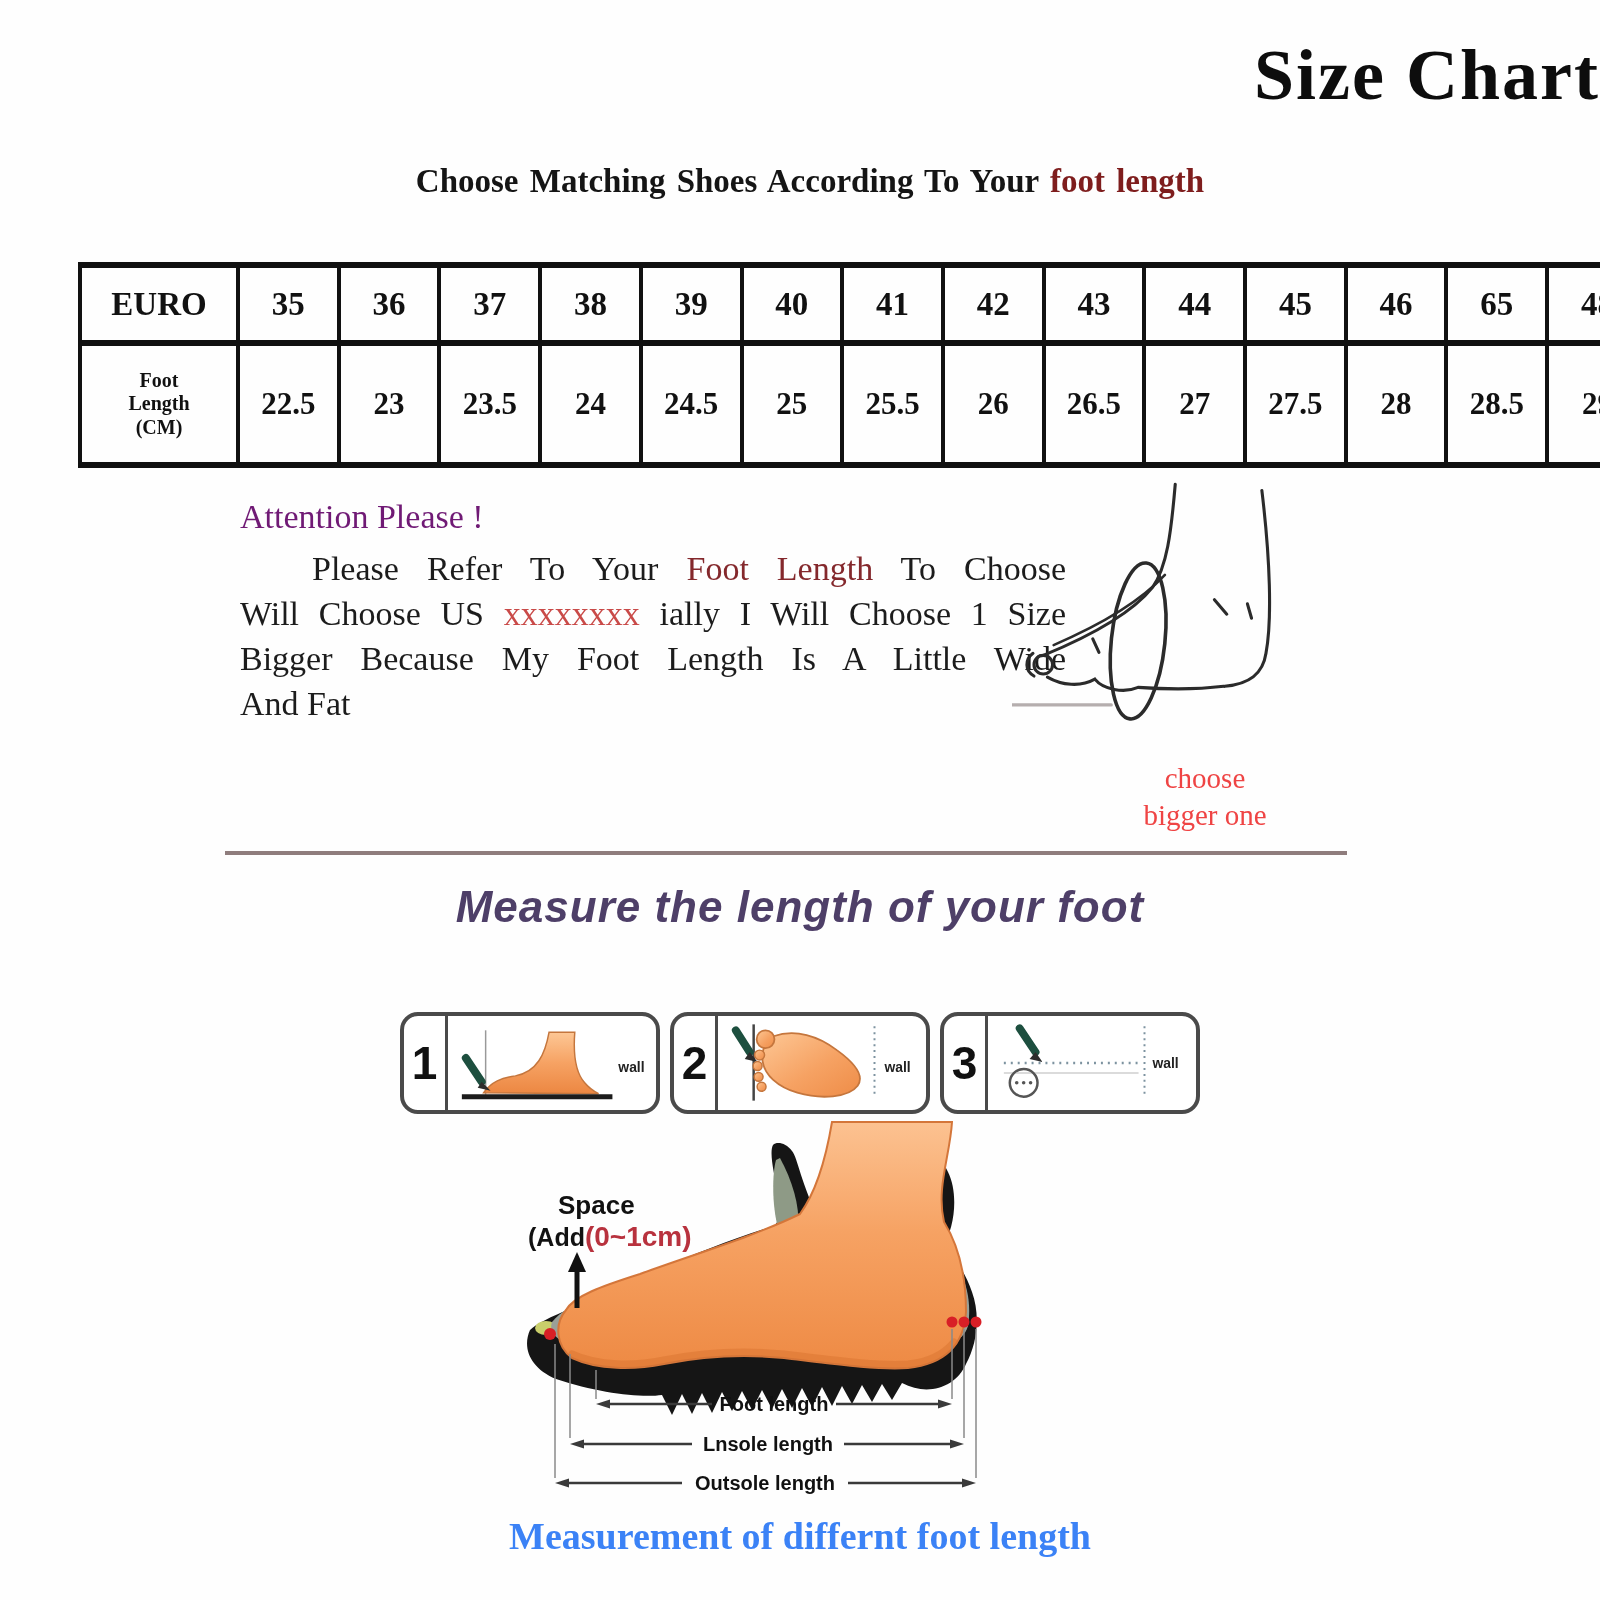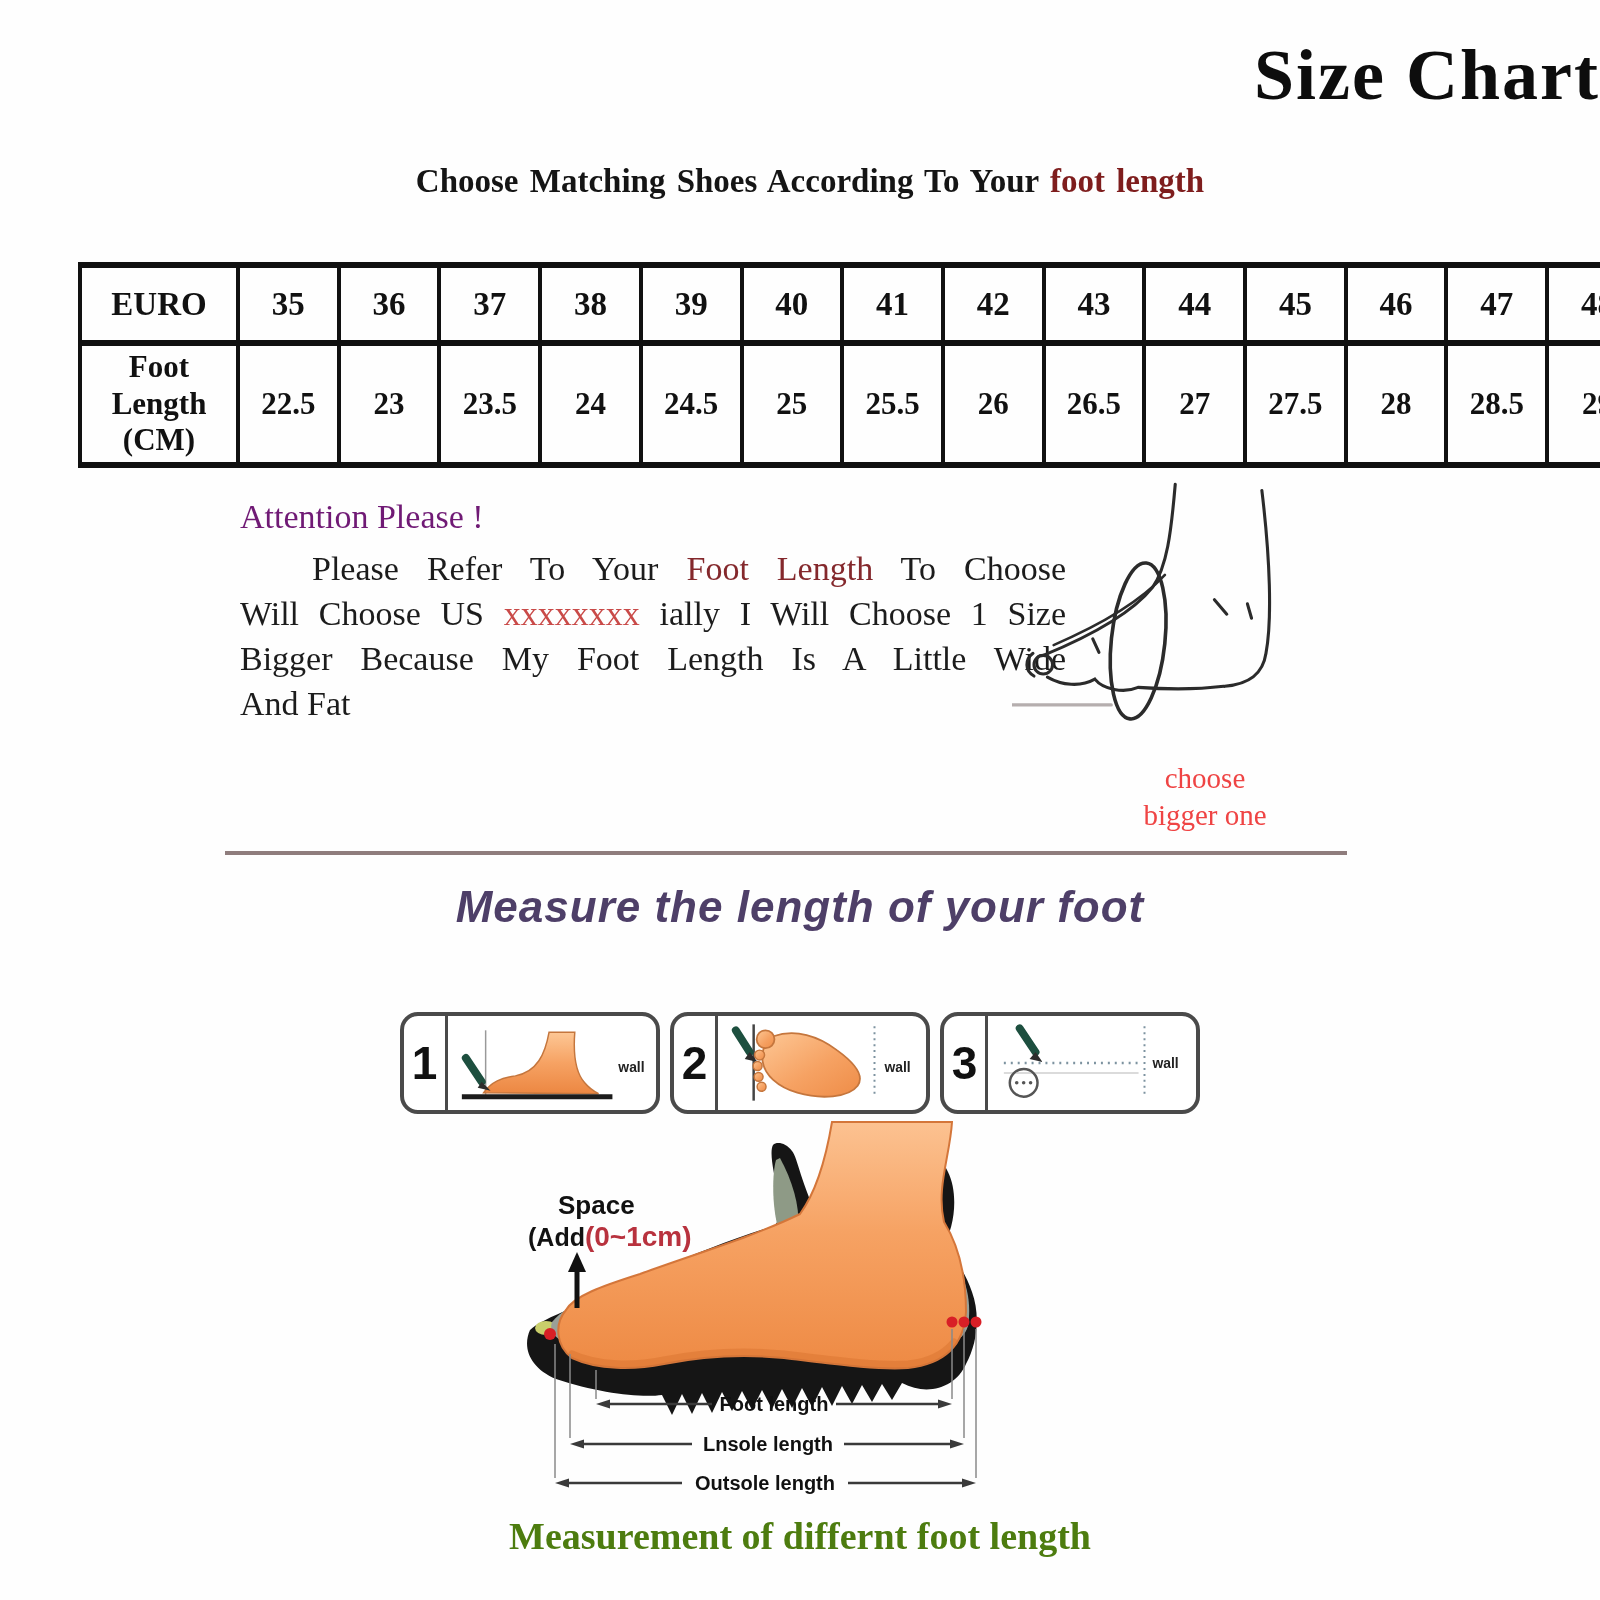--- a/index.html
+++ b/index.html
@@ -15,21 +15,21 @@
   .subtitle .hl { color:#7e1d1d; }
 
   
   .size-table { position:absolute; top:262px; left:78px; width:1572px;
                 border-collapse:collapse; table-layout:fixed;
                 font-weight:700; text-align:center; }
   .size-table td, .size-table th { border-left:4px solid #111; border-right:4px solid #111;
                 border-top:6px solid #111; border-bottom:6px solid #111; }
   .size-table .r1 { height:78px; font-size:33px; }
   .size-table .r2 { height:122px; font-size:31px; }
-  .size-table .lbl { font-size:31px; line-height:1.18; }
+  .size-table .lbl { font-size:20px; line-height:1.18; }
 
   
   .attention { position:absolute; top:498px; left:240px; width:826px; font-size:34px; color:#1c1c1c; }
   .attn-heading { color:#701a75; margin-bottom:10px; }
   .attn-line { text-align:justify; text-align-last:justify; line-height:45px; }
   .attn-line.first { text-indent:72px; }
   .attn-line.last { text-align:left; text-align-last:left; }
   .dk-red { color:#84282c; }
   .bright-red { color:#c94a48; }
 
@@ -53,21 +53,21 @@
   .step-num { width:44px; display:flex; align-items:center; justify-content:center;
               font-family:"Liberation Sans", sans-serif; font-weight:700; font-size:46px;
               color:#111; border-right:3px solid #4a4a4a; }
   .step-art { flex:1; }
 
   
   .big-diagram { position:absolute; top:1116px; left:500px; }
   .svg-label { font-family:"Liberation Sans", sans-serif; font-weight:700; }
 
   .caption { position:absolute; top:1514px; left:0; width:100%; text-align:center;
-             font-size:38px; font-weight:700; color:#4d7c0f; }
+             font-size:38px; font-weight:700; color:#3b82f6; }
 </style>
 </head>
 <body>
 
 <div class="canvas">
 
   <h1 class="title">Size Chart</h1>
 
   <div class="subtitle"><span>Choose Matching Shoes According To Your </span><span class="hl">foot length</span></div>
 
@@ -97,21 +97,21 @@
         <td>37</td>
         <td>38</td>
         <td>39</td>
         <td>40</td>
         <td>41</td>
         <td>42</td>
         <td>43</td>
         <td>44</td>
         <td>45</td>
         <td>46</td>
-        <td>47</td>
+        <td>65</td>
         <td>48</td>
       </tr>
       <tr class="r2">
         <th class="lbl">
           <div>Foot</div>
           <div>Length</div>
           <div>(CM)</div>
         </th>
         <td>22.5</td>
         <td>23</td>

